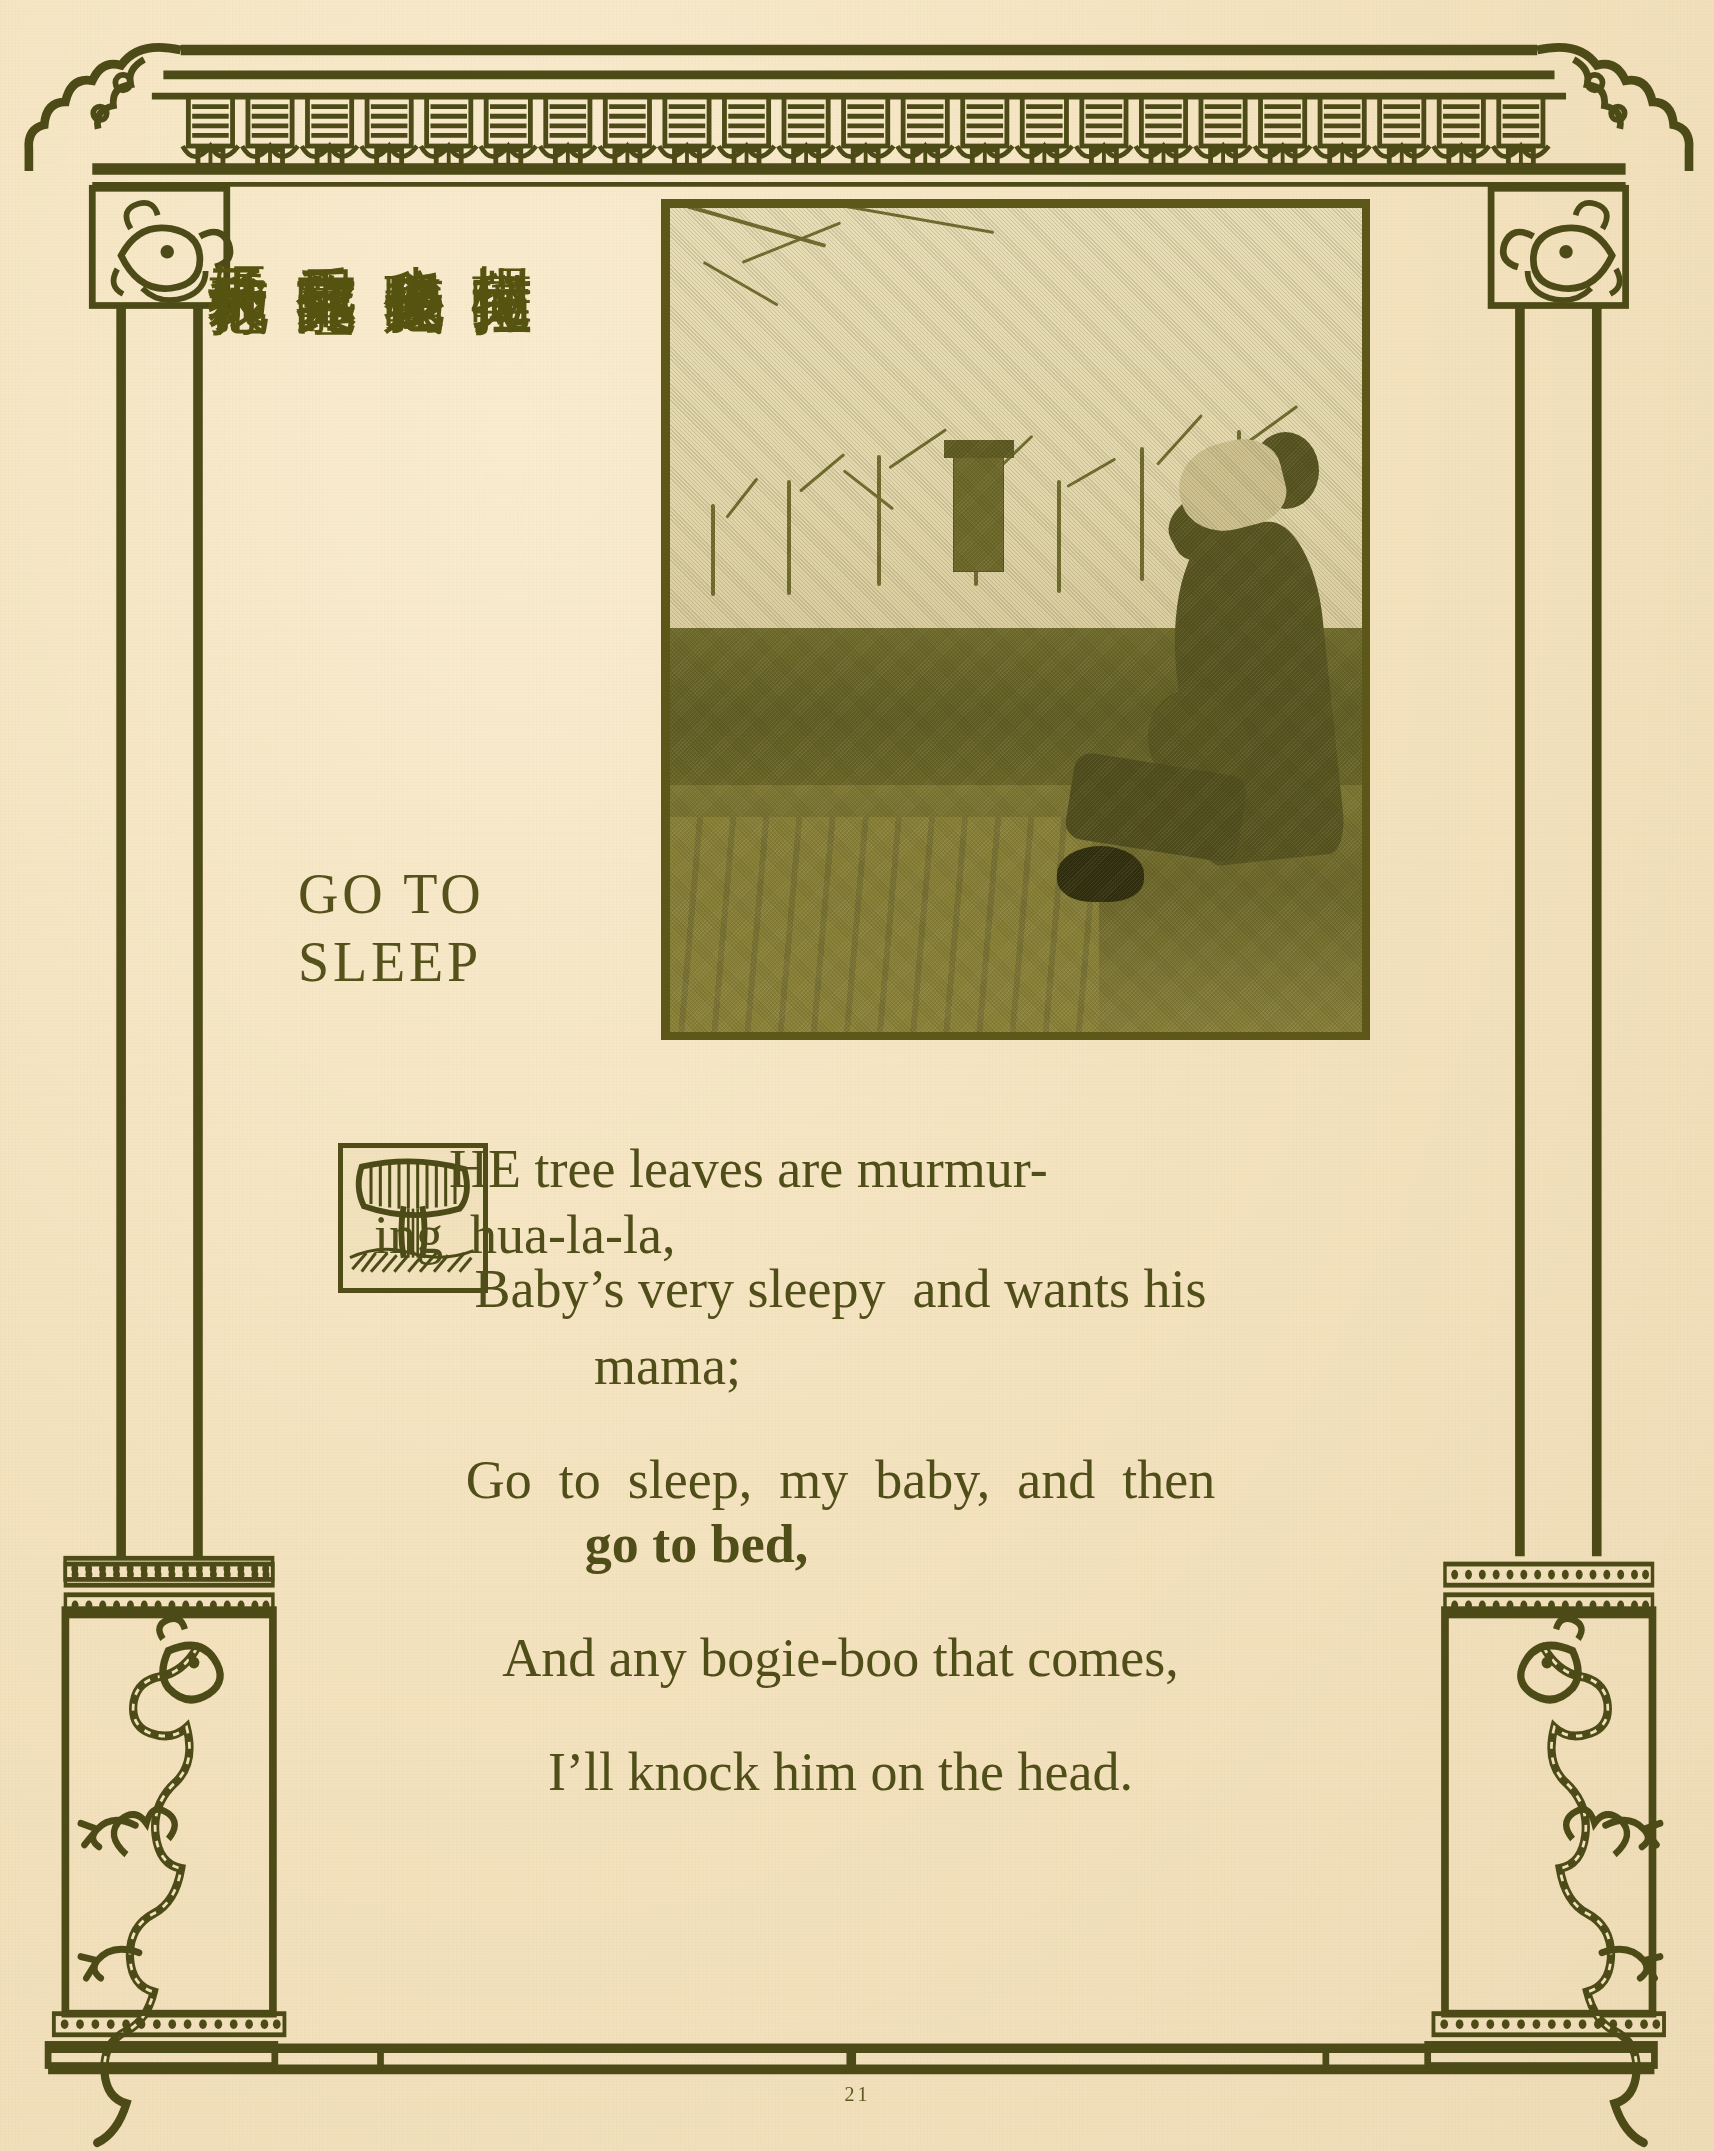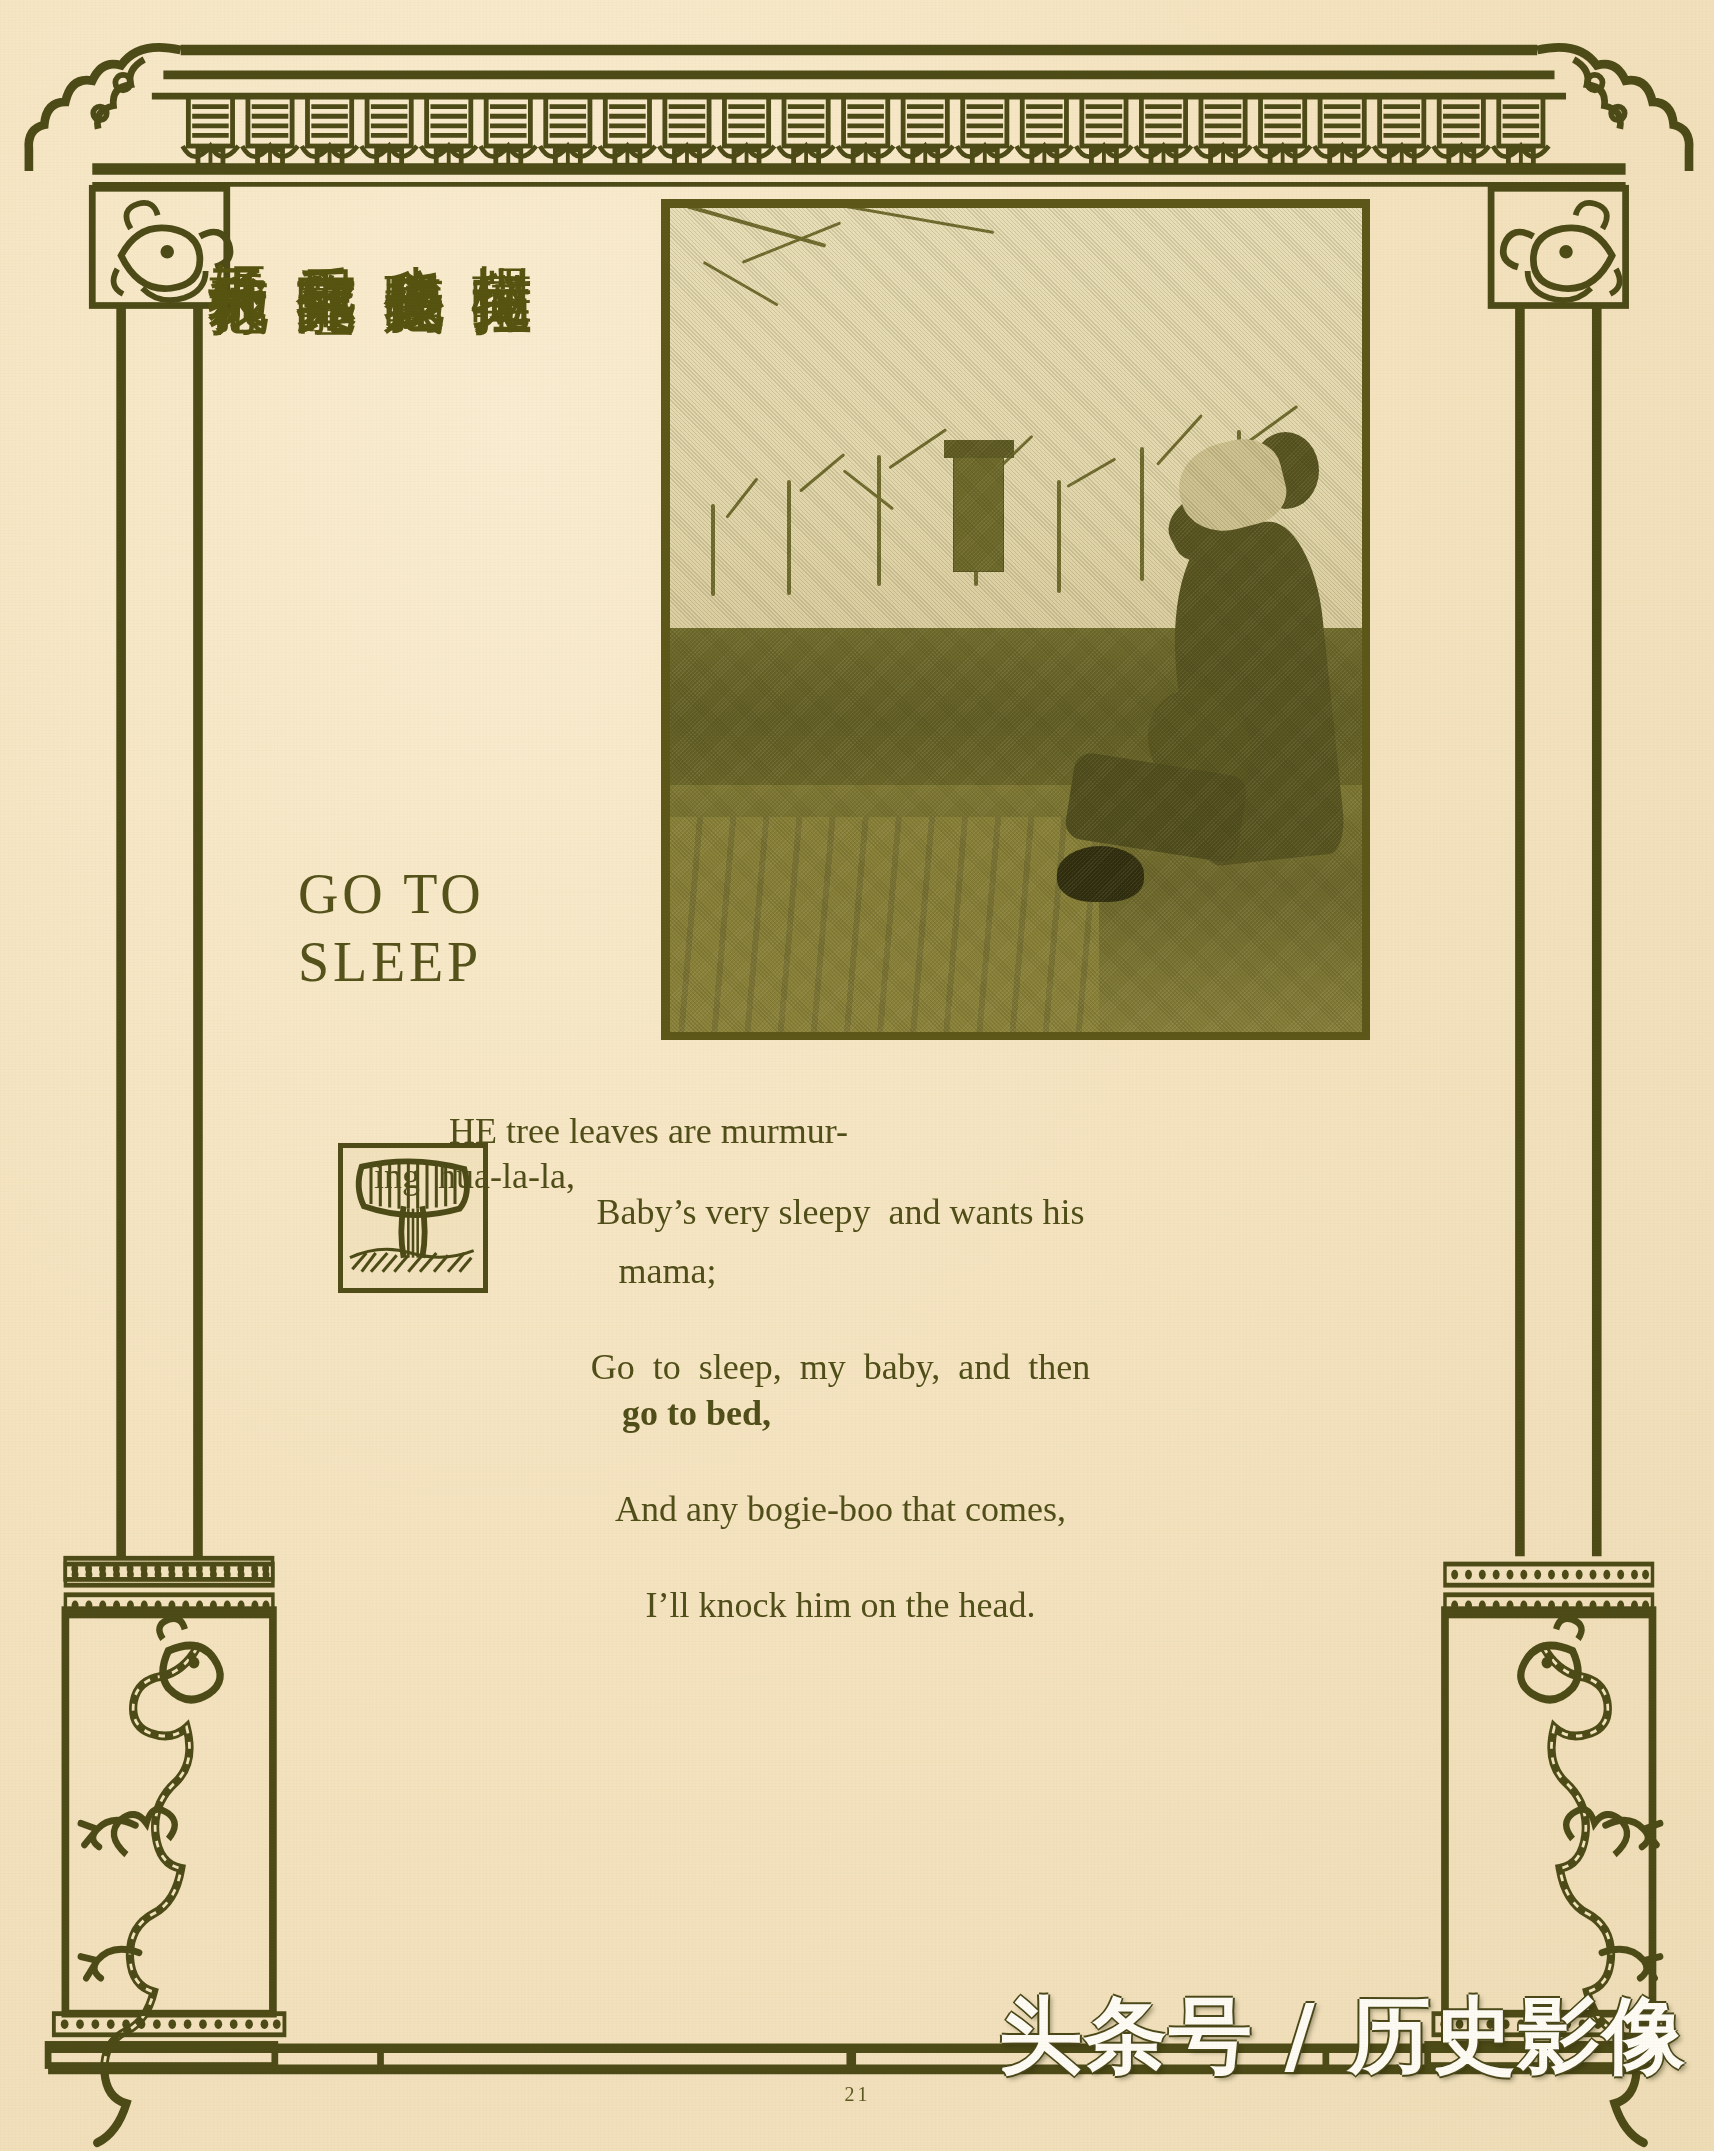--- a/index.html
+++ b/index.html
@@ -109,23 +109,23 @@
       repeating-linear-gradient(-45deg, rgba(230,220,180,.35) 0 1px, transparent 1px 2.9px);}
   
   #dropcap{
     position:absolute;left:338px;top:1143px;
     width:140px;height:140px;
     border:5.8px solid #4f4c17;
     background:#f1e2bd;
   }
   
   #poem{
-    position:absolute;left:288px;top:1110px;width:1105px;
+    position:absolute;left:288px;top:1138px;width:1105px;
     color:#4f4d18;
-    font-size:36px;
+    font-size:54px;
     line-height:1.0;
     text-align:center;
     font-family:"Liberation Serif", serif;
   }
   .pl{display:block;white-space:pre;}
   .pl.l1{text-align:left;padding-left:161px;line-height:1.18;}
   .pl.l2{text-align:left;margin-top:5.8px;padding-left:86px;}
   .pl.l3{}
   .pl.l4{margin-top:23px;padding-right:346px;}
   .pl.l5{margin-top:60px;}
@@ -437,17 +437,16 @@
     <span class="pl l3">Baby’s very sleepy  and wants his</span>
     <span class="pl l4">mama;</span>
     <span class="pl l5">Go  to  sleep,  my  baby,  and  then</span>
     <span class="pl l6">go to bed,</span>
     <span class="pl l7">And any bogie-boo that comes,</span>
     <span class="pl l8">I’ll knock him on the head.</span>
   </div>
 
   <div id="pageno">21</div>
 
-  <div id="watermark">头条号 / 历史影像</div>
 
   <div id="grain"></div>
 </div>
 
 
 </body></html>

